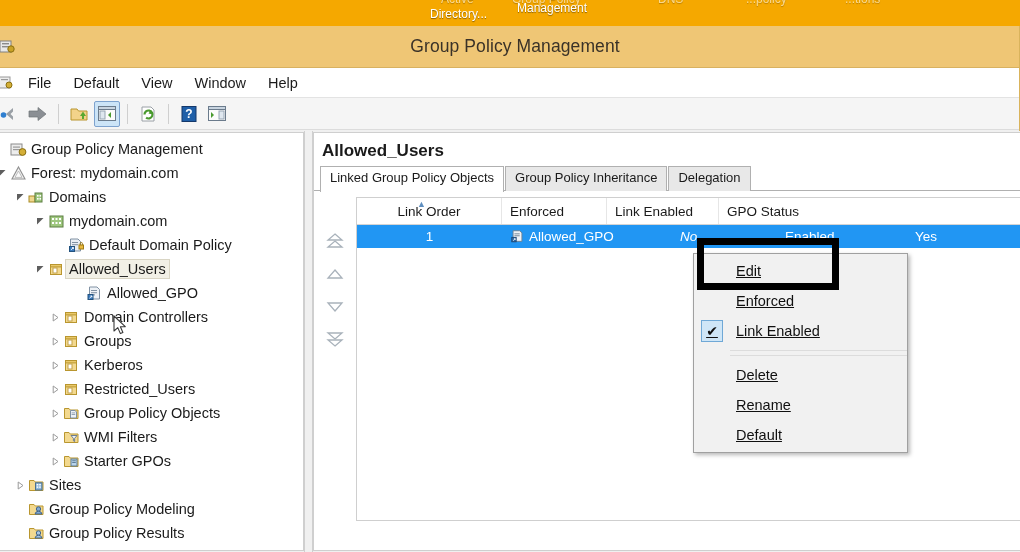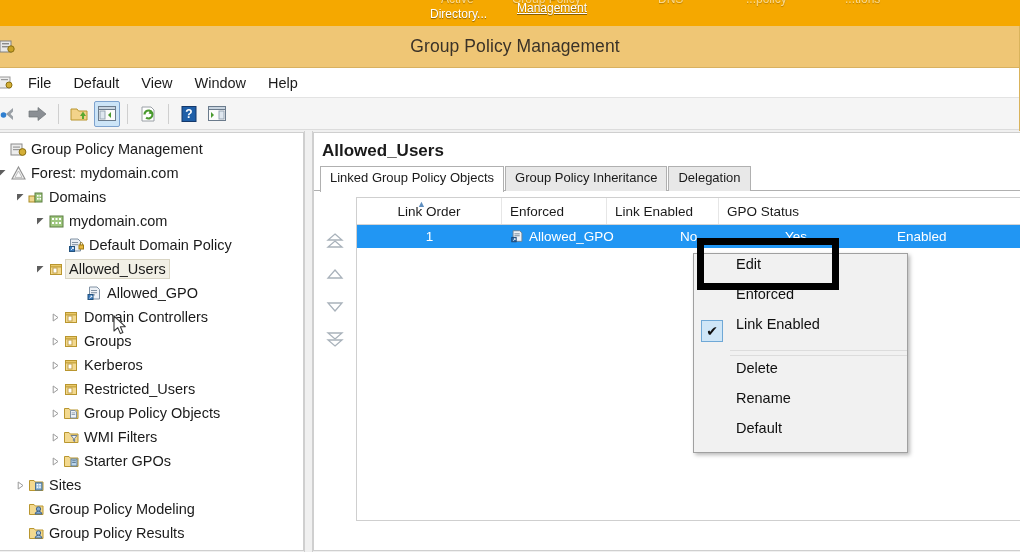--- a/index.html
+++ b/index.html
@@ -260,25 +260,26 @@
     position: absolute;
     left: 693px; top: 253px;
     width: 215px;
     background: #f1f1f1;
     border: 1px solid #a0a0a0;
     box-shadow: 2px 2px 4px rgba(0,0,0,.28);
     padding: 2px 0;
     z-index: 40;
   }
   .ctx-item {
-    display: flex; 
+    display: flex; align-items: center;
     height: 30px;
     font-size: 14.5px;
     color: #101010;
     font-family: "Liberation Sans", sans-serif;
+    text-decoration: underline;
   }
   .ctx-gutter {
     width: 36px; flex: 0 0 36px;
     height: 30px;
     display: flex; align-items: center; justify-content: center;
   }
   .ctx-check {
     width: 22px; height: 22px;
     background: #cfe6f7;
     border: 1px solid #6fa8d6;
@@ -323,21 +324,21 @@
 
 <div id="app">
 
   <div class="desktop-strip">
     <div class="tile-label clipped" style="left:441px;top:-8px;">Active</div>
     <div class="tile-label clipped" style="left:512px;top:-8px;">Group Policy</div>
     <div class="tile-label clipped" style="left:658px;top:-8px;">DNS</div>
     <div class="tile-label clipped" style="left:746px;top:-8px;">...policy</div>
     <div class="tile-label clipped" style="left:845px;top:-8px;">...tions</div>
     <div class="tile-label" style="left:430px;top:7px;">Directory...</div>
-    <div class="tile-label" style="left:517px;top:1px;text-decoration:underline;">Management</div>
+    <div class="tile-label" style="left:517px;top:1px;">Management</div>
   </div>
 
   <div class="window">
 
     <div class="titlebar">
       <span class="app-icon">
         <svg width="16" height="16" viewBox="0 0 16 16">
           <rect x="1" y="3" width="11" height="11" fill="#e8e8e8" stroke="#808080"></rect>
           <rect x="3" y="5" width="7" height="1.4" fill="#8a8a8a"></rect>
           <rect x="3" y="8" width="7" height="1.4" fill="#8a8a8a"></rect>
@@ -761,23 +762,23 @@
                   <svg width="15" height="15" viewBox="0 0 17 17">
                     <path d="M3.5 2 L11 2 L13.5 4.5 L13.5 14 L3.5 14 Z" fill="#eef2f7" stroke="#6a7d90"></path>
                     <rect x="5" y="5" width="6" height="1" fill="#6a7d90"></rect>
                     <rect x="5" y="7.2" width="6" height="1" fill="#6a7d90"></rect>
                     <rect x="2" y="9.5" width="5" height="5" fill="#2f6ba8" stroke="#1d4571"></rect>
                     <path d="M3.5 13.2 L5.9 11 M5.9 11 L4.5 11 M5.9 11 L5.9 12.4" stroke="#ffffff" stroke-width="0.9" fill="none"></path>
                   </svg>
                 </span>
                 <span>Allowed_GPO</span>
               </div>
-              <div class="gc" style="width:105px;">No</div>
+              <div class="gc" style="width:105px;font-style:italic;">No</div>
+              <div class="gc" style="width:130px;">Enabled</div>
               <div class="gc" style="width:112px;">Yes</div>
-              <div class="gc" style="width:130px;">Enabled</div>
             </div>
           </div>
         </div>
       </div>
     </div>
   </div>
 
   <div class="ctxmenu">
     <div class="ctx-item">
       <span class="ctx-gutter"></span>

